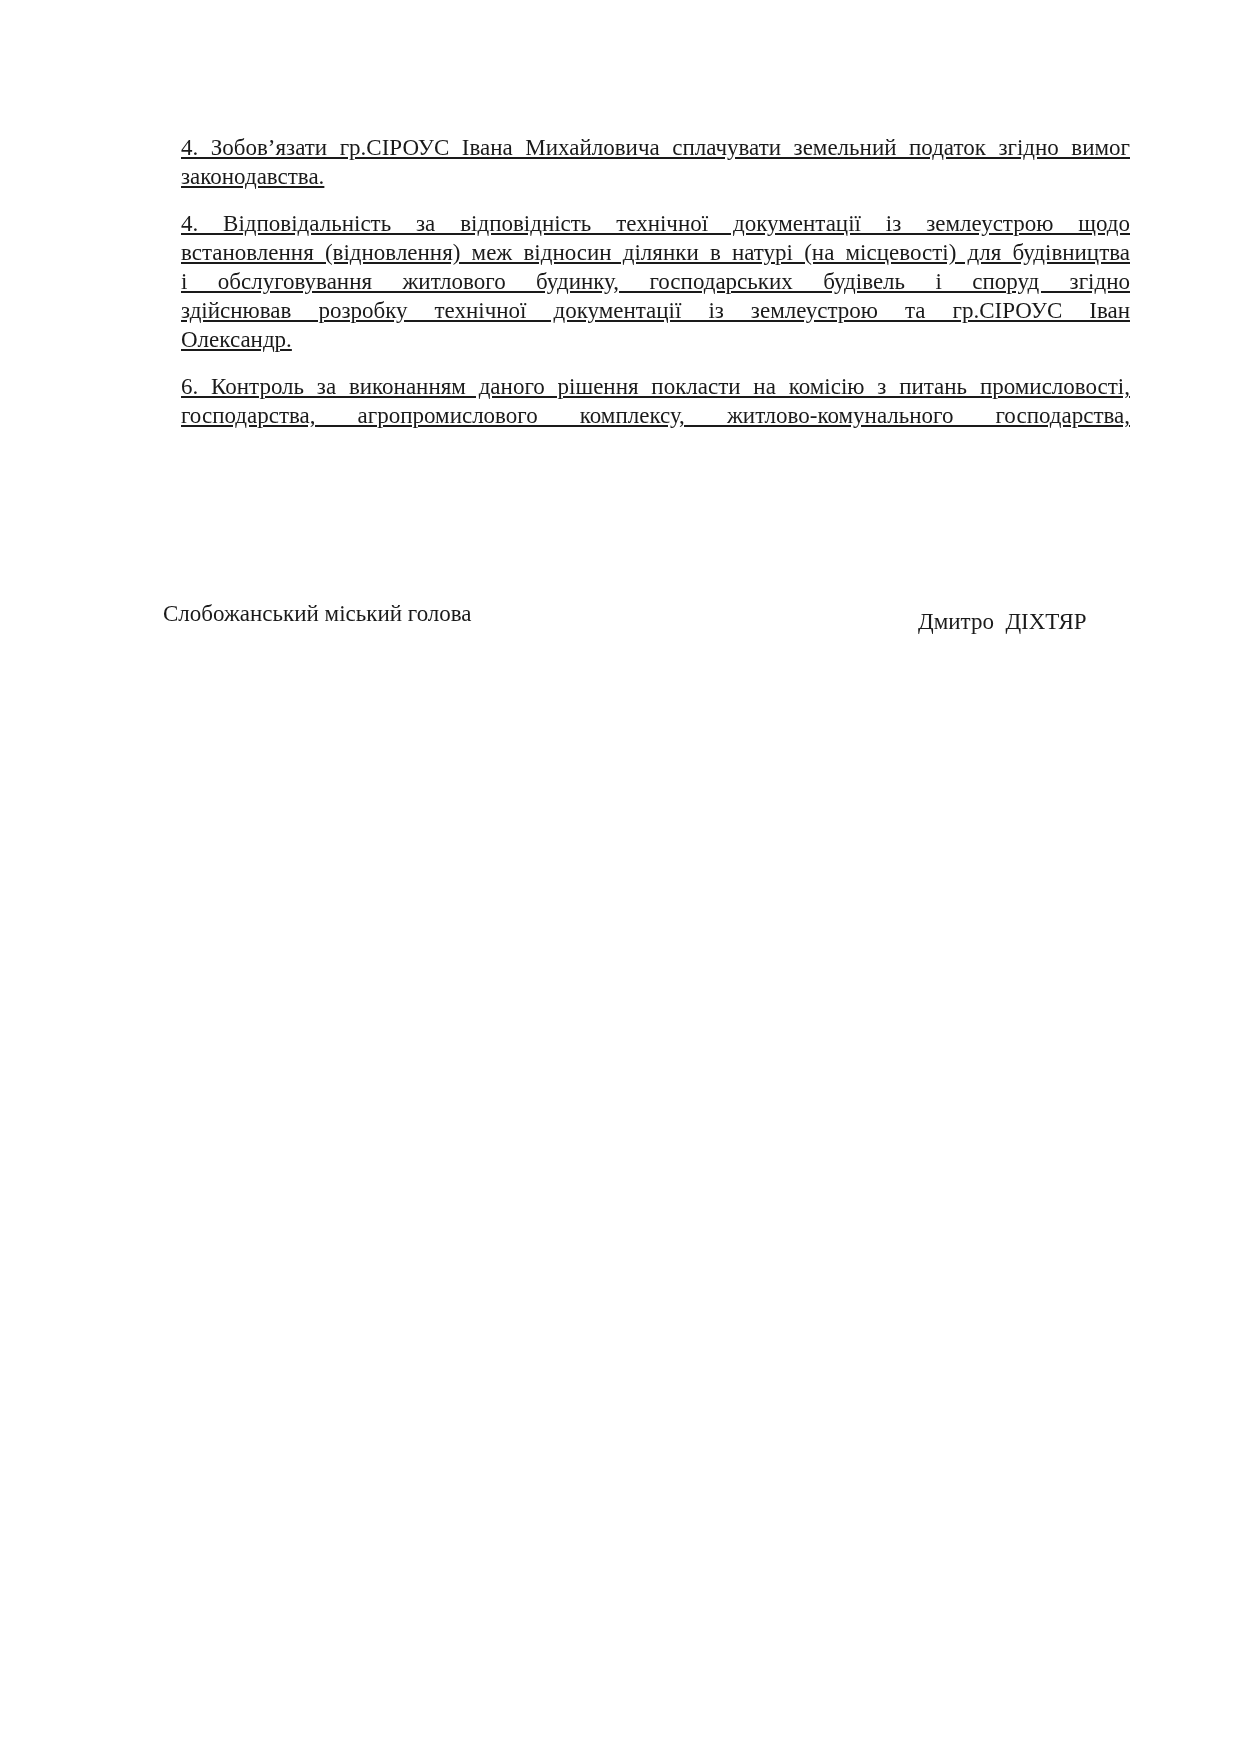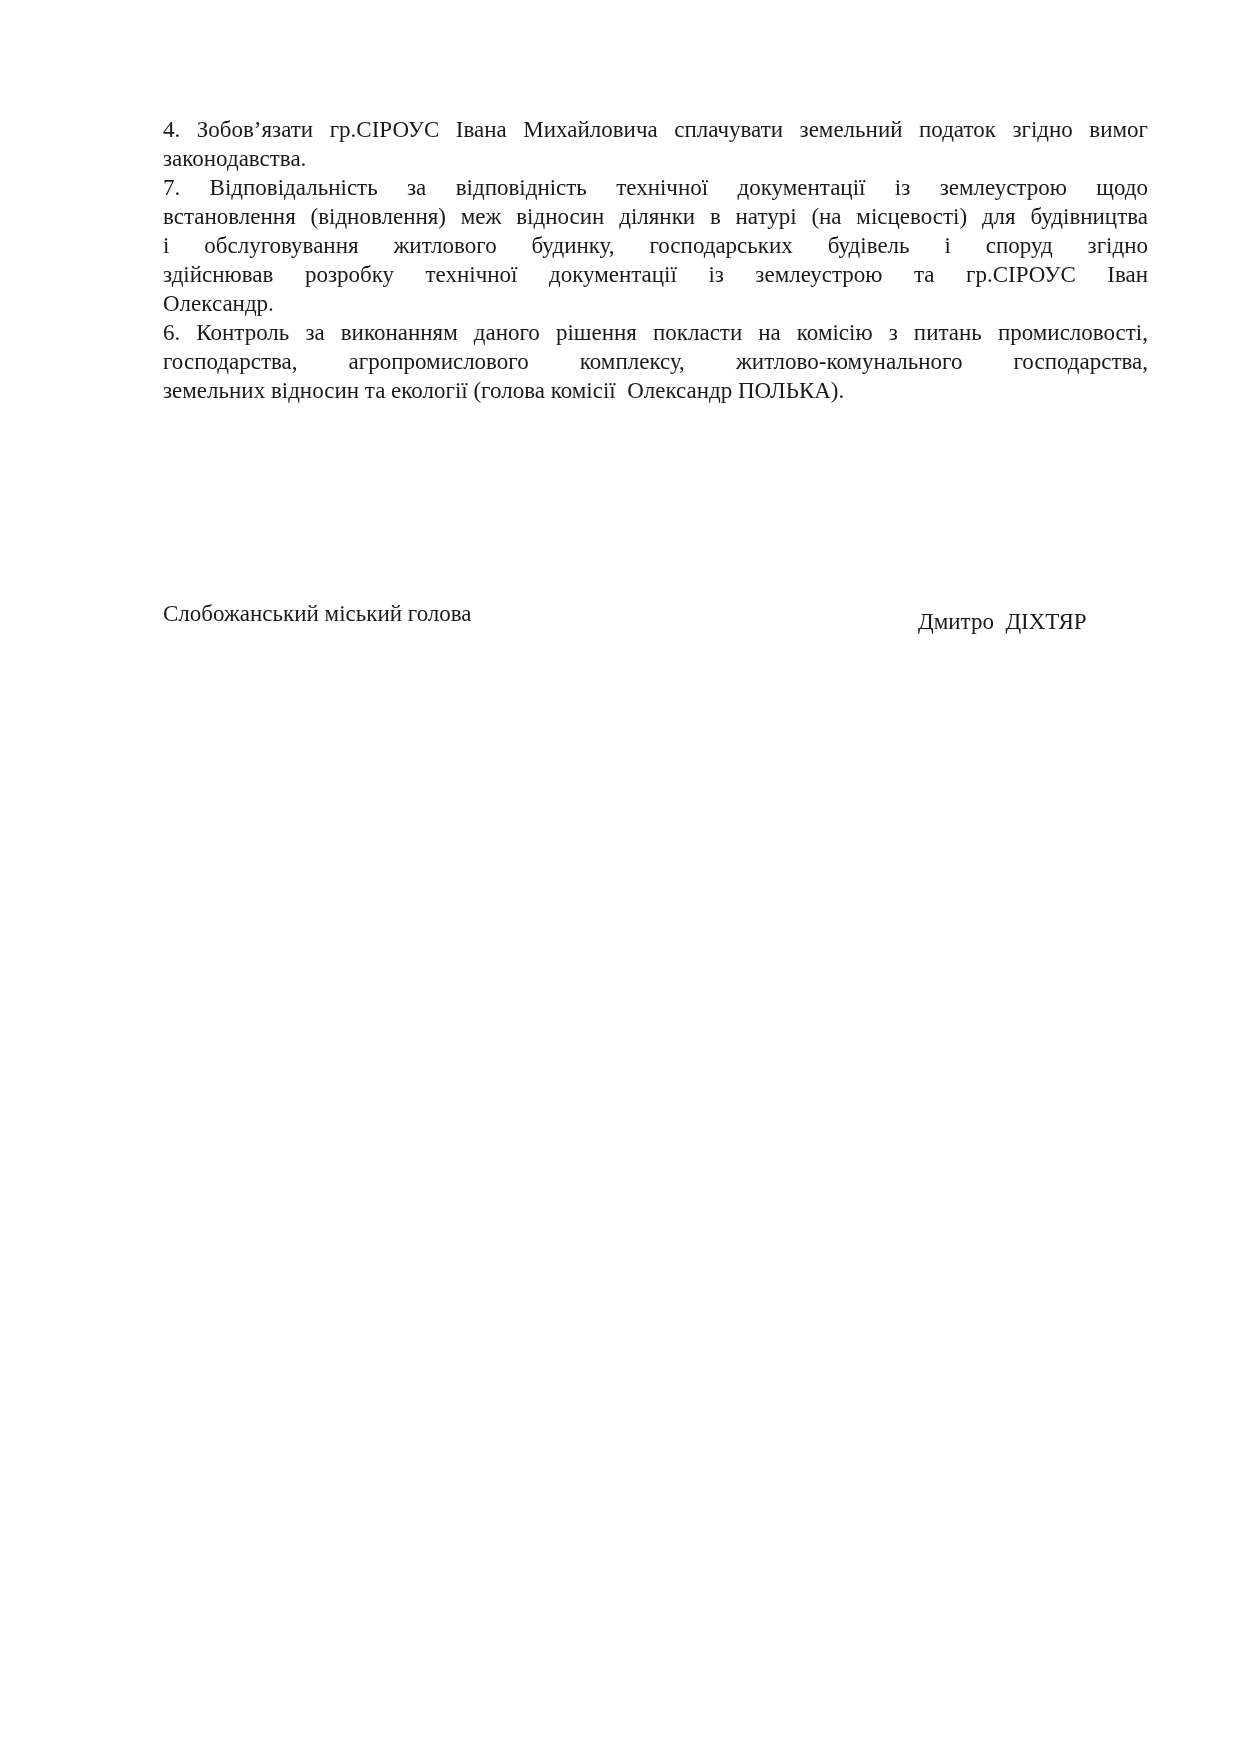--- a/index.html
+++ b/index.html
@@ -17,21 +17,21 @@
     overflow: hidden;
   }
   .text-block {
     position: absolute;
     left: 163px;
     top: 115px;
     width: 985px;
     font-size: 23px;
     line-height: 29px;
   }
-  .para { margin: 0; }
+  .para { margin: 18px; text-decoration: underline; }
   .ln {
     text-align: justify;
     text-align-last: justify;
     text-justify: inter-word;
   }
   .ln.last {
     text-align: center;
     text-align-last: left;
     white-space: pre-wrap;
   }
@@ -65,31 +65,30 @@
 <div class="page">
 
   <div class="text-block">
 
     <div class="para">
       <div class="ln">4. Зобов’язати гр.СІРОУС Івана Михайловича сплачувати земельний податок згідно вимог</div>
       <div class="ln last">законодавства.</div>
     </div>
 
     <div class="para">
-      <div class="ln">7. Відповідальність за відповідність технічної документації із землеустрою щодо</div>
+      <div class="ln">4. Відповідальність за відповідність технічної документації із землеустрою щодо</div>
       <div class="ln">встановлення (відновлення) меж відносин ділянки в натурі (на місцевості) для будівництва</div>
       <div class="ln">і обслуговування житлового будинку, господарських будівель і споруд згідно</div>
       <div class="ln">здійснював розробку технічної документації із землеустрою та гр.СІРОУС Іван</div>
       <div class="ln last">Олександр.</div>
     </div>
 
     <div class="para">
       <div class="ln">6. Контроль за виконанням даного рішення покласти  на  комісію з питань промисловості,</div>
       <div class="ln">господарства, агропромислового комплексу,  житлово-комунального  господарства,</div>
-      <div class="ln last">земельних відносин та екології (голова комісії  Олександр ПОЛЬКА).</div>
     </div>
 
   </div>
 
   <div class="sig">
     <span class="sig-title">Слобожанський міський голова</span>
     <span class="sig-name">Дмитро  ДІХТЯР</span>
   </div>
 
 </div>

